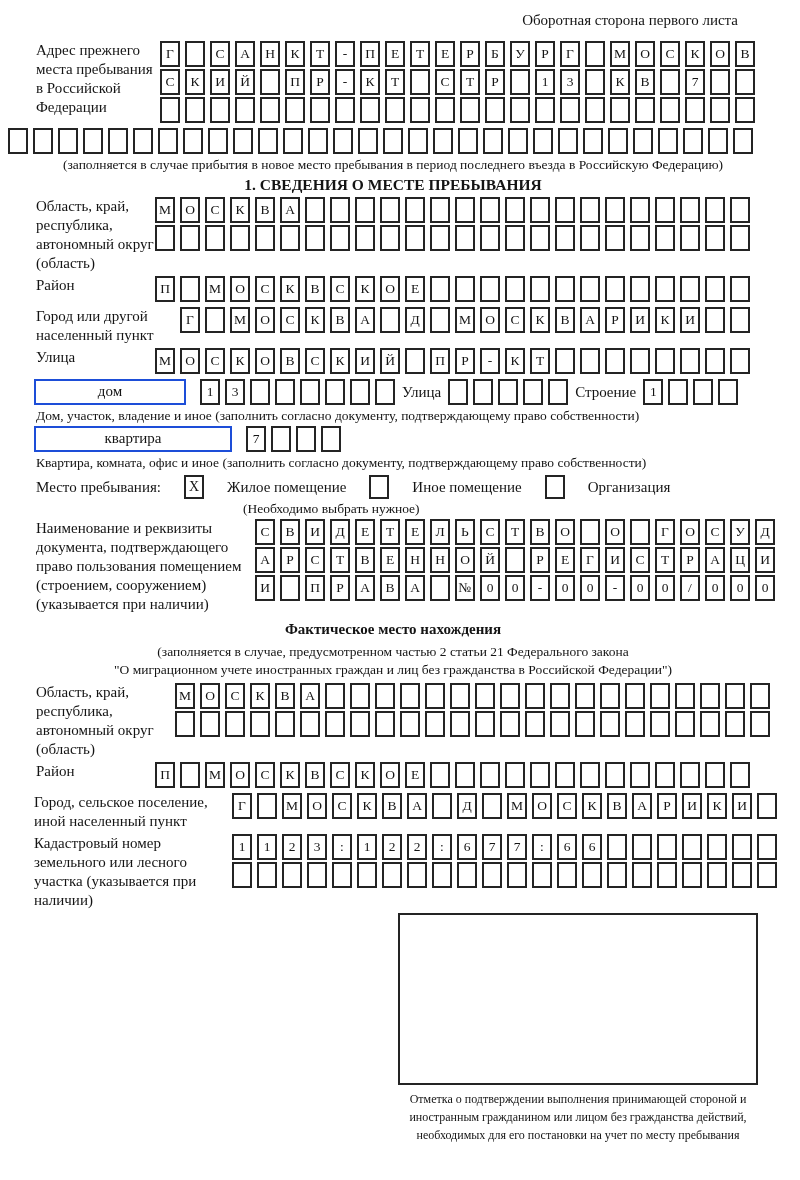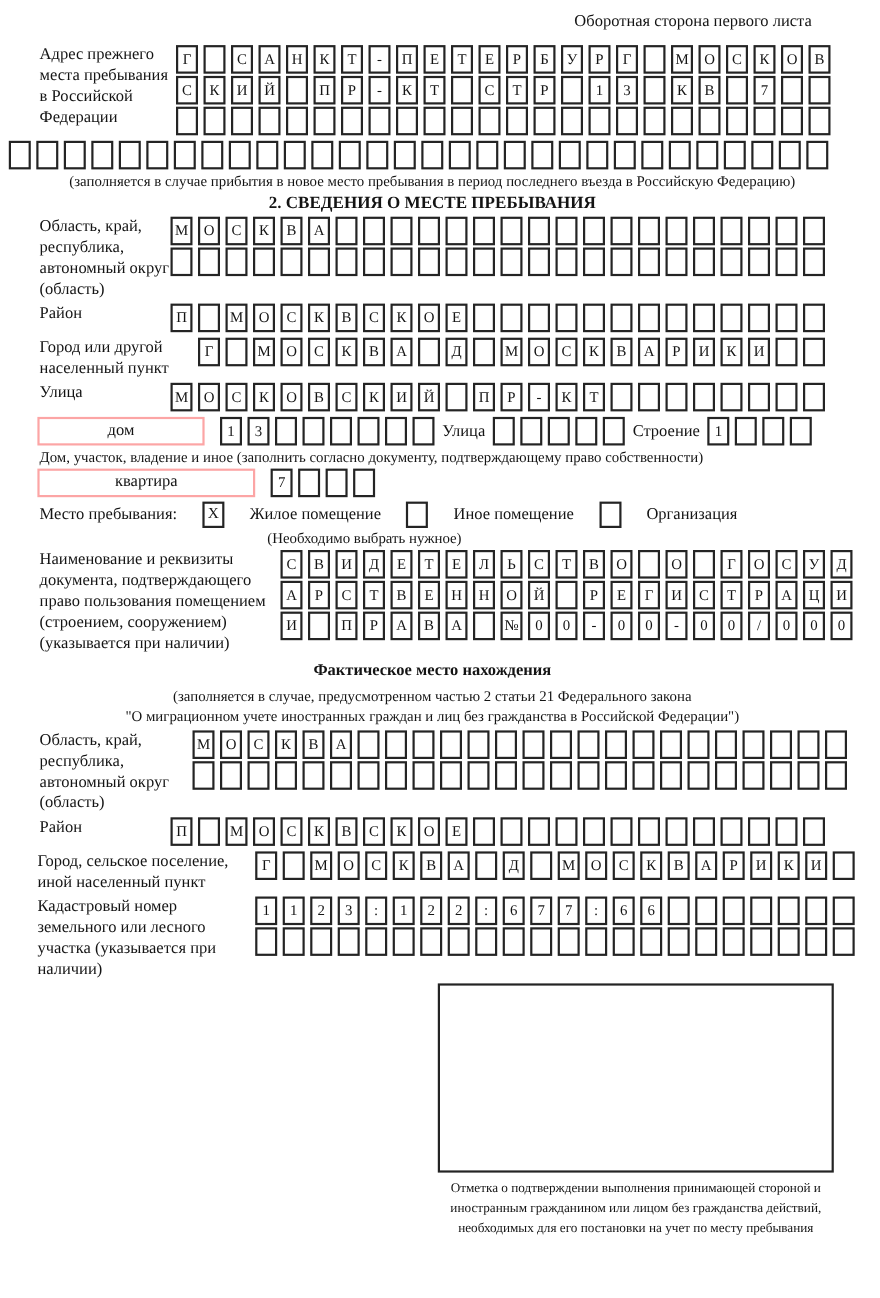--- a/index.html
+++ b/index.html
@@ -26,21 +26,21 @@
   }
   .full { margin-left:8px; }
 
   .caption { font-size:13.5px; line-height:17px; margin:1px 0 2px; }
   .caption.center { text-align:center; padding-right:14px; }
   .caption.left { padding-left:36px; }
 
   .sect-title { font-weight:bold; text-align:center; font-size:15.5px; margin:3px 0 3px; padding-right:14px; }
 
   .hrow { display:flex; align-items:flex-start; margin-left:34px; margin-bottom:2px; }
-  .namedbox { border:2px solid #fca5a5; height:26px; line-height:21px; text-align:center; font-size:15px; flex-shrink:0; }
+  .namedbox { border:2px solid #1d4ed8; height:26px; line-height:21px; text-align:center; font-size:15px; flex-shrink:0; }
   .dom-box { width:152px; } .kv-box { width:198px; }
   .hgap { width:14px; flex-shrink:0; }
   .hlabel { font-size:15px; line-height:26px; margin:0 7px; white-space:nowrap; }
   .cells-inline { display:flex; gap:5px; }
 
   .stay { display:flex; align-items:center; padding-left:36px; gap:23px; font-size:15px; margin:4px 0 1px; }
   .checkbox { width:20px; height:24px; border:2px solid #242424; text-align:center; line-height:19px; font-size:14px; flex-shrink:0; }
   .note { font-size:13.5px; margin-left:243px; margin-bottom:2px; line-height:17px; }
 
   .fact-title { font-weight:bold; text-align:center; font-size:15px; margin:7px 0 5px; padding-right:14px; }
@@ -168,21 +168,21 @@
       <span class="cell"></span>
       <span class="cell"></span>
       <span class="cell"></span>
       <span class="cell"></span>
       <span class="cell"></span>
       <span class="cell"></span>
       <span class="cell"></span>
     </div>
   <div class="caption center">(заполняется в случае прибытия в новое место пребывания в период последнего въезда в Российскую Федерацию)</div>
 
-  <div class="sect-title">2. СВЕДЕНИЯ О МЕСТЕ ПРЕБЫВАНИЯ</div>
+  <div class="sect-title">1. СВЕДЕНИЯ О МЕСТЕ ПРЕБЫВАНИЯ</div>
 
   <div class="fline">
     <div class="flabel lw155">Область, край, республика, автономный округ (область)</div>
     <div class="rows">
       <div class="cellrow">
           <span class="cell">М</span>
           <span class="cell">О</span>
           <span class="cell">С</span>
           <span class="cell">К</span>
           <span class="cell">В</span>
@@ -358,20 +358,21 @@
   <div class="hrow">
     <div class="namedbox kv-box">квартира</div>
     <div class="hgap"></div>
     <div class="cells-inline">
         <span class="cell">7</span>
         <span class="cell"></span>
         <span class="cell"></span>
         <span class="cell"></span>
       </div>
   </div>
+  <div class="caption left">Квартира, комната, офис и иное (заполнить согласно документу, подтверждающему право собственности)</div>
 
   <div class="stay">
     <span>Место пребывания:</span>
     <span class="checkbox">X</span>
     <span>Жилое помещение</span>
     <span class="checkbox"></span>
     <span>Иное помещение</span>
     <span class="checkbox"></span>
     <span>Организация</span>
   </div>

